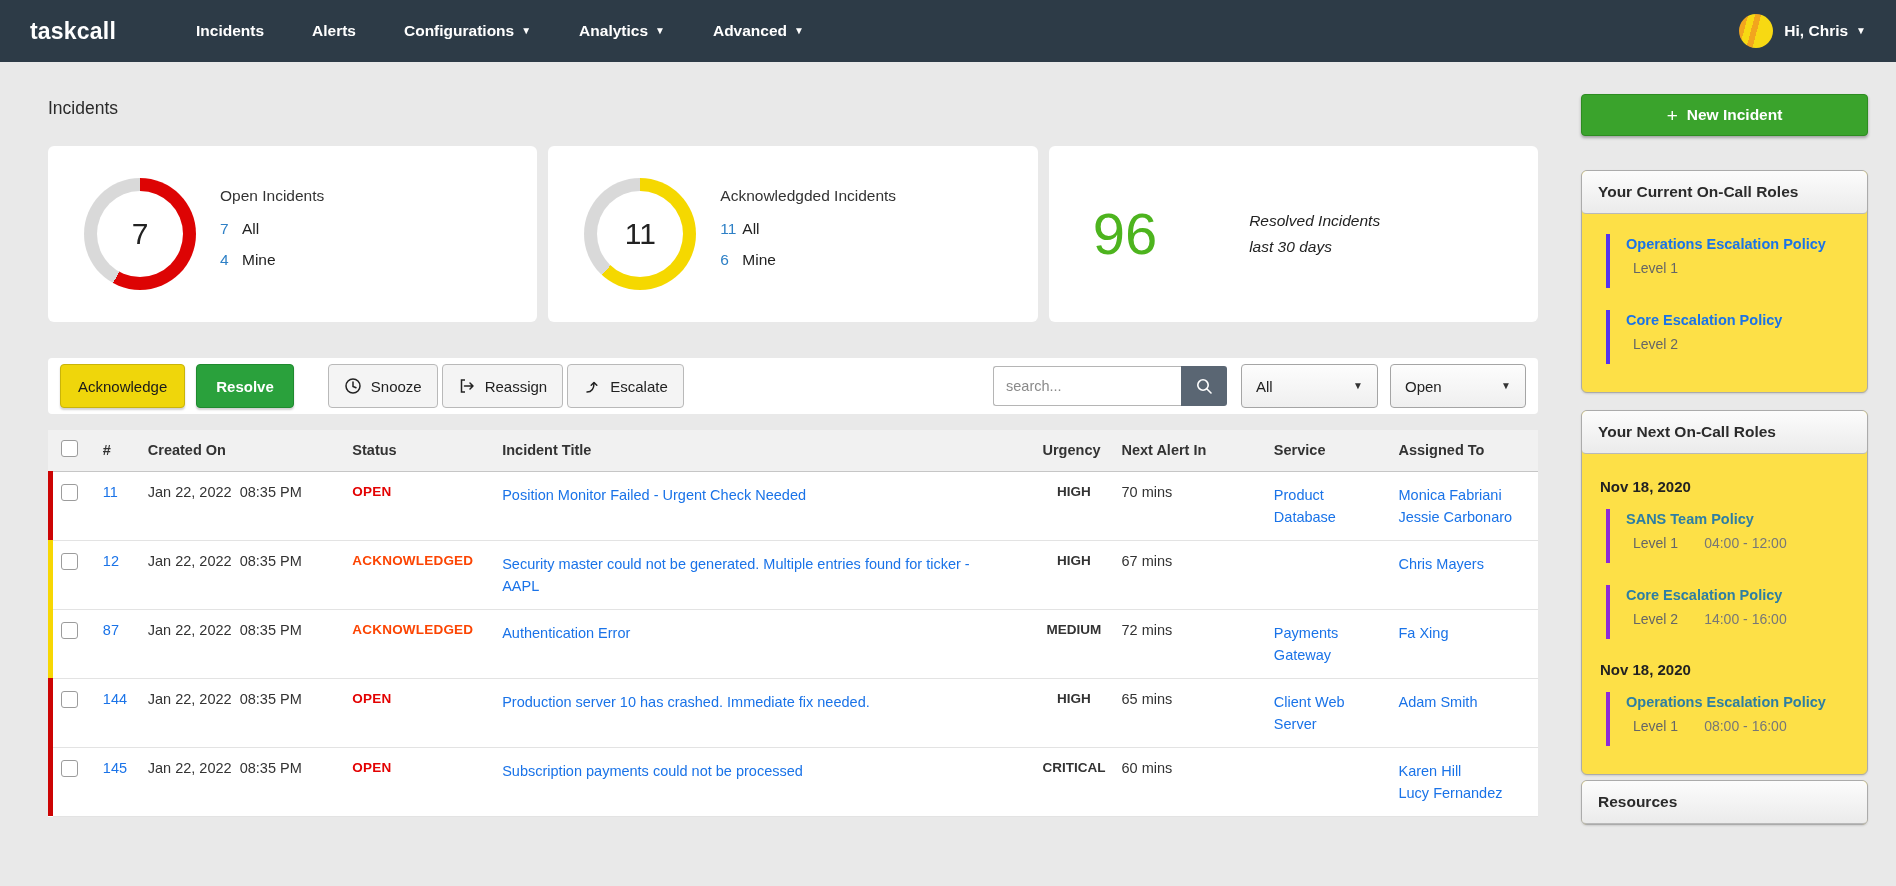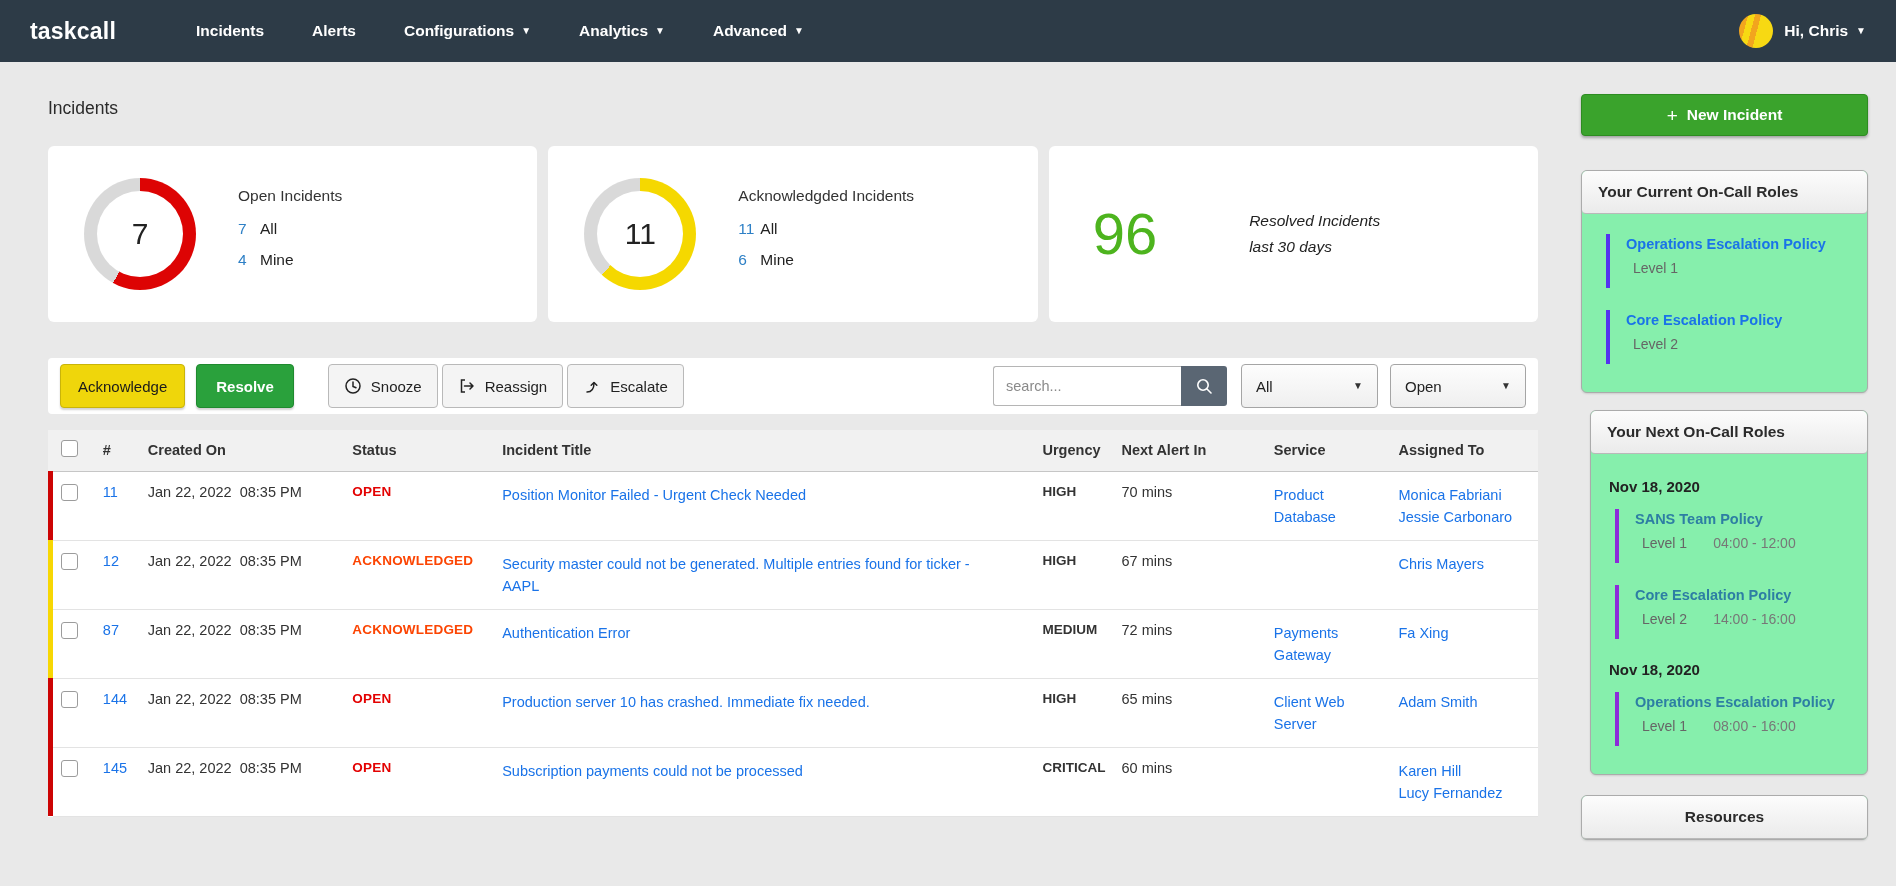--- a/index.html
+++ b/index.html
@@ -31,21 +31,21 @@
   
   .cards { display:flex; gap:11px; }
   .card { flex:1; height:176px; background:#fff; border-radius:6px; display:flex; align-items:center; }
   .donut {
     width:112px; height:112px; border-radius:50%; margin-left:36px; position:relative;
     background:conic-gradient(var(--ring) calc(var(--pct)*1%), #d9d9d9 0);
     display:flex; align-items:center; justify-content:center; flex:0 0 auto;
   }
   .donut::before { content:""; position:absolute; inset:13px; background:#fff; border-radius:50%; }
   .donut-num { position:relative; font-size:30px; color:#222; }
-  .card-text { margin-left:42px; }
+  .card-text { margin-left:24px; }
   .card-title { font-size:15.5px; color:#333; margin-bottom:15px; }
   .stat { font-size:15.5px; margin-bottom:13px; color:#222; }
   .stat-num { color:#2e80c6; display:inline-block; min-width:22px; }
   .big-num { font-size:58px; margin-left:44px; line-height:1; }
   .resolved-text { margin-left:92px; font-size:15.5px; color:#222; line-height:1.65;font-style:italic; }
   
   .toolbar-band { margin-top:36px; background:#fff; border-radius:4px; padding:6px 12px; display:flex; align-items:center; }
   .btn { height:44px; border-radius:4px; font-size:15px; display:inline-flex; align-items:center; justify-content:center; cursor:pointer; font-family:inherit; }
   .btn-ack { background:#efd60b; border:1px solid #c9b409; color:#1a1a1a; padding:0 17px; box-shadow:0 2px 2px rgba(0,0,0,.18); }
   .btn-resolve { background:#2aa13c; border:1px solid #1f8a2f; color:#fff; font-weight:700; padding:0 19px; margin-left:11px; box-shadow:0 2px 2px rgba(0,0,0,.18); }
@@ -74,41 +74,41 @@
   }
   tbody td { border-bottom:1px solid #e3e3e3; vertical-align:top; padding:12px 8px 0 8px; height:69px; font-size:14.5px; color:#333; }
   td.stripe, th.stripe { padding:0; border-bottom:none; }
   .cb { display:inline-block; width:17px; height:17px; background:#fff; border:1px solid #9c9c9c; border-radius:3px; cursor:pointer; }
   thead .cb { margin-top:0; }
   .link { color:#1a73e8; text-decoration:none; cursor:pointer; }
   .blk { display:block; line-height:1.55; }
   .date-cell { white-space:pre; }
   .status-cell { font-size:13.5px; font-weight:600; letter-spacing:.2px; }
   .title-cell a { line-height:1.55; display:block; padding-right:40px; }
-  .urg-cell { font-size:13.5px; font-weight:600; }
+  .urg-cell { font-size:13.5px; font-weight:600;text-align:center; }
   .svc-cell a { line-height:1.55; display:block; padding-right:14px; }
   
   .pagination { margin-top:14px; display:flex; align-items:center; justify-content:flex-end; }
   .per-page { font-size:13.5px; color:#555; margin-right:26px; }
   .pg-btn {
     width:36px; height:36px; background:#fff; border:1px solid #e0e0e0; border-radius:3px;
     color:#2596be; font-size:15px; font-weight:700; display:flex; align-items:center; justify-content:center; cursor:pointer;
   }
   .pg-label { font-weight:700; font-size:15px; color:#222; margin:0 15px; }
   
   .btn-new {
     width:100%; height:42px; background:#3aa32c; border:1px solid #2d8c21; border-radius:4px;
     color:#fff; font-weight:700; font-size:15.5px; display:flex; align-items:center; justify-content:center; gap:9px;
     box-shadow:0 2px 3px rgba(0,0,0,.3); cursor:pointer; font-family:inherit;
   }
   .plus { font-size:19px; font-weight:400; line-height:1; }
-  .side-card { background:#86efac; border:1px solid #ababab; border-radius:6px; box-shadow:0 1px 2px rgba(0,0,0,.12); }
+  .side-card { background:#fde047; border:1px solid #ababab; border-radius:6px; box-shadow:0 1px 2px rgba(0,0,0,.12); }
   .sc-current { margin-top:34px; }
-  .sc-next { margin-top:17px;margin-left:9px; }
-  .sc-resources { margin-top:20px;text-align:center; }
+  .sc-next { margin-top:17px; }
+  .sc-resources { margin-top:5px; }
   .side-card-header {
     padding:12px 16px; font-weight:700; font-size:15.5px; color:#2b2b2b;
     background:linear-gradient(#fcfcfc,#ebebeb); border-bottom:1px solid #b9b9b9; border-radius:5px 5px 4px 4px;
   }
   .side-body { padding:20px 14px 24px 16px; }
   .role-item { border-left:4px solid var(--bar); margin-left:8px; padding:2px 0 12px 16px; margin-bottom:22px; }
   .role-item:last-child { margin-bottom:4px; }
   .role-policy { font-size:14.5px; font-weight:600; text-decoration:none; display:block; }
   .cur-link { color:#1a73e8; }
   .next-link { color:#2d7ea3; }

